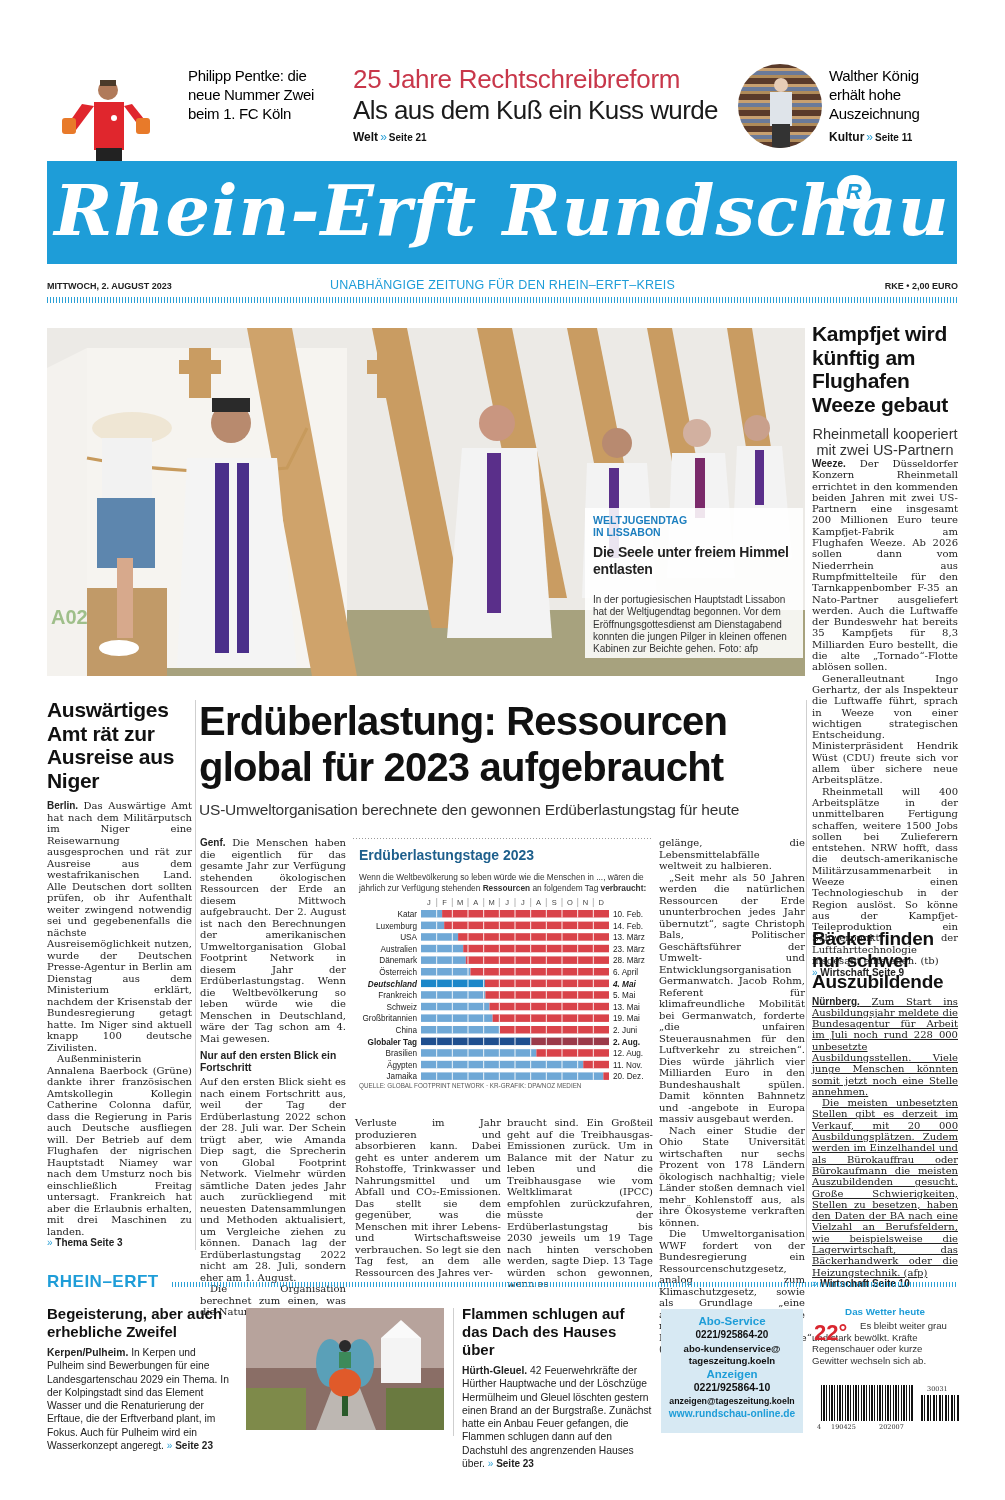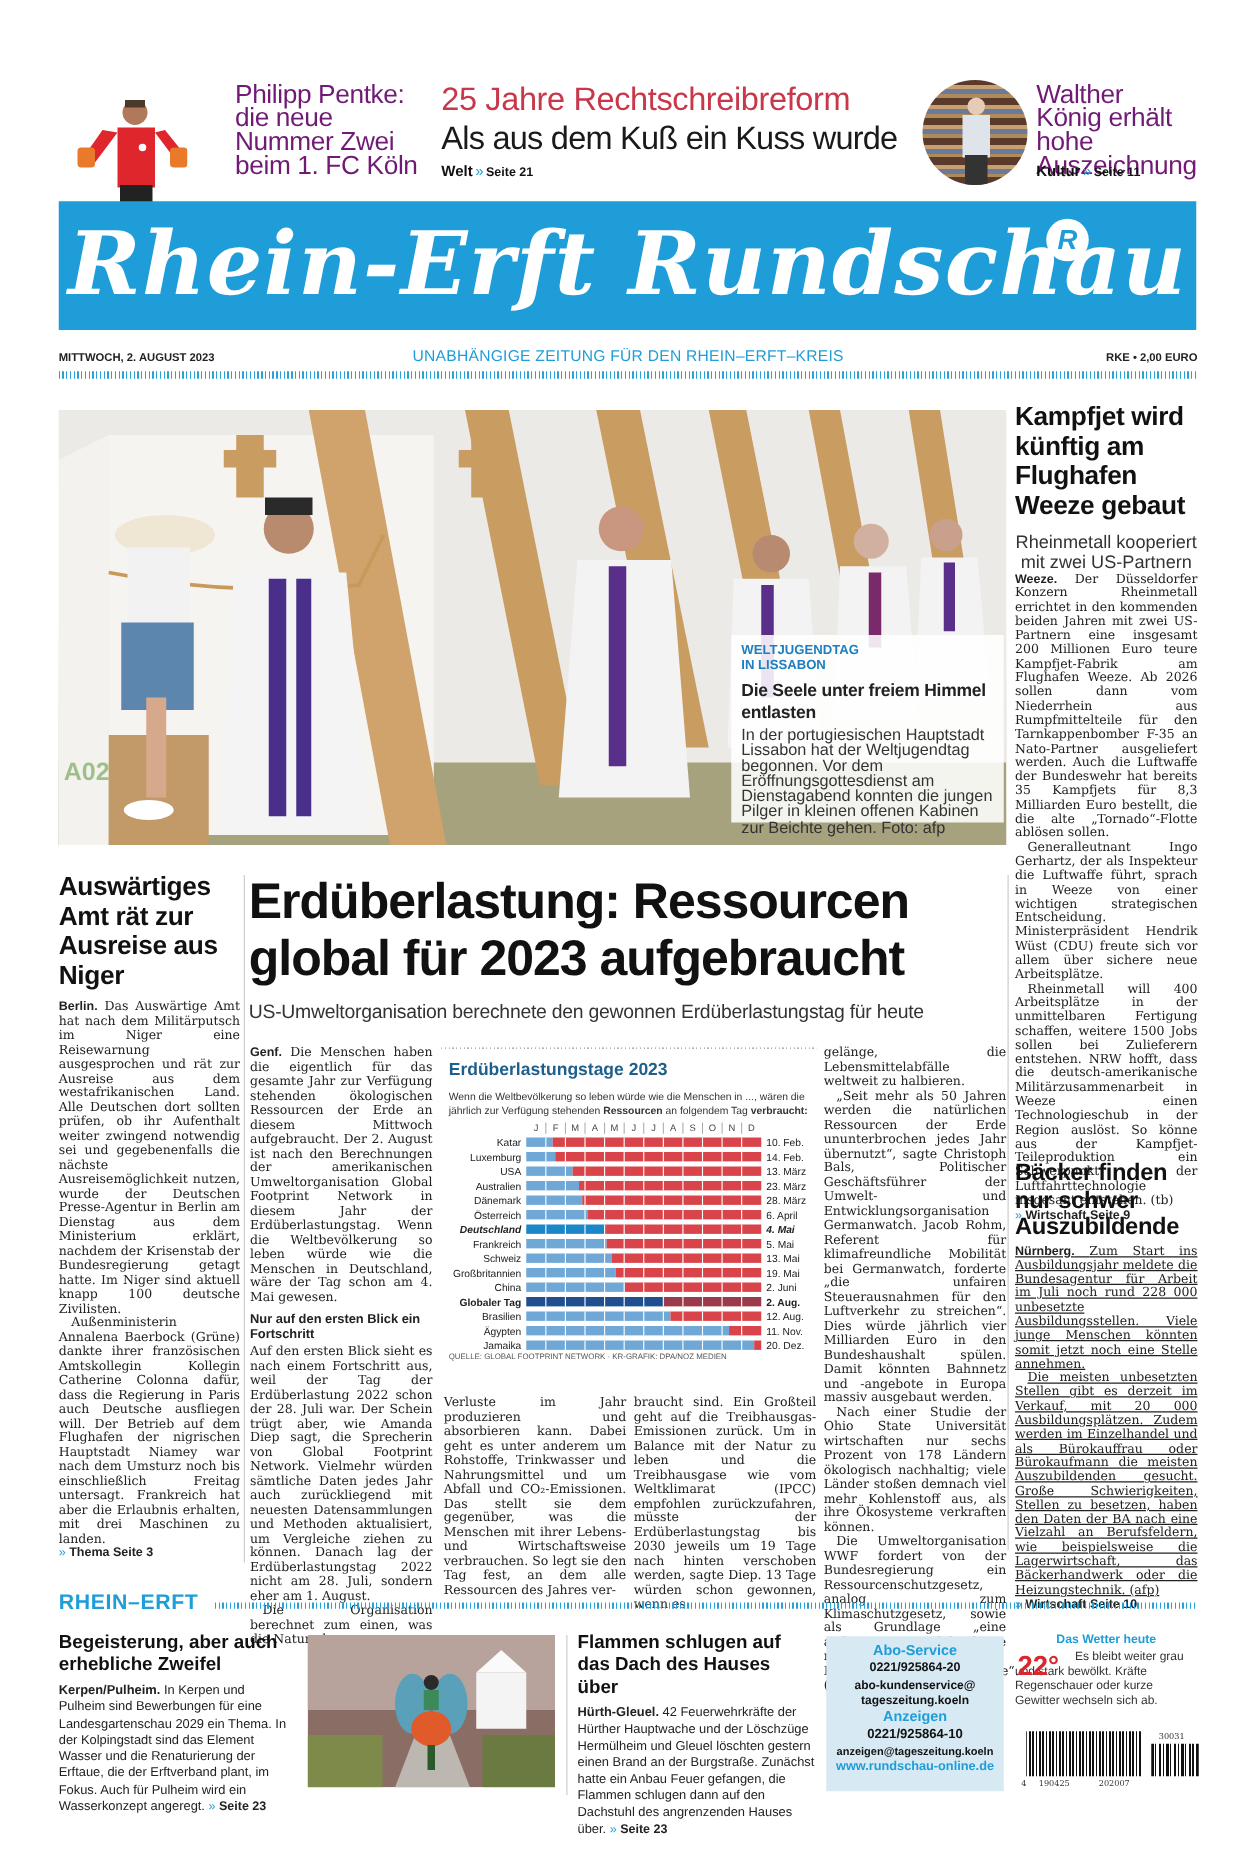--- a/index.html
+++ b/index.html
@@ -1,20 +1,20 @@
 <!DOCTYPE html>
 <html><head>
 <meta charset="utf-8">
 <style>
   * { box-sizing: border-box; margin: 0; padding: 0; }
   body { width: 1005px; height: 1500px; background: #fff; font-family: "DejaVu Serif", serif; color: #1a1a1a; position: relative; overflow: hidden; }
   .abs { position: absolute; }
   .sans { font-family: "Liberation Sans", sans-serif; }
   .serif { font-family: "DejaVu Serif", serif; }
-  .teaser-title { font-family: "Liberation Sans", sans-serif; font-weight: 300; font-size: 21px; line-height: 19px; color: #701a75; letter-spacing: -0.3px; }
+  .teaser-title { font-family: "Liberation Sans", sans-serif; font-weight: 300; font-size: 15px; line-height: 19px; color: #000000; letter-spacing: -0.3px; }
   .teaser-ref { font-family: "Liberation Sans", sans-serif; font-size: 12px; color: #111; }
   .teaser-ref b { font-weight: bold; }
   .teaser-ref .arr { color: #2aa0d6; margin: 0 2px; }
   .teaser-ref .pg { font-size: 10px; font-weight: bold; }
   .masthead { left: 47px; top: 161px; width: 910px; height: 103px; background: #1e9dd8; }
   .mast-title { position: absolute; left: 0; right: 0; top: 8px; text-align: center; font-family: "DejaVu Serif", serif; font-weight: bold; font-style: italic; font-size: 70px; color: #fff; letter-spacing: 1px; }
   .mast-reg { position: absolute; right: 86px; top: 14px; width: 34px; height: 34px; border-radius: 50%; background: #fff; color: #1e9dd8; font: bold italic 22px "Liberation Sans", sans-serif; text-align: center; line-height: 34px; }
   .dotline { height: 6px; background-image: repeating-linear-gradient(90deg, #2aa0d6 0 1px, transparent 1px 3px); }
   .body-text { font-family: "DejaVu Serif", serif; font-size: 10.2px; line-height: 11.6px; text-align: justify; color: #222; hyphens: auto; }
   .body-text b { font-family: "Liberation Sans", sans-serif; font-weight: bold; }
@@ -120,21 +120,21 @@
     <path d="M690,118 L735,118 L745,230 L685,230 Z" fill="#f3f3f3"></path>
     <rect x="708" y="122" width="9" height="55" fill="#5a2f8a"></rect>
     <text x="4" y="296" font-family="Liberation Sans, sans-serif" font-weight="bold" font-size="20" fill="#9fbf8a">A02</text>
   </svg>
   <div class="abs" style="left:538px;top:180px;width:218px;height:150px;background:rgba(255,255,255,0.88);padding:6px 8px;">
     <div class="sans" style="font-size:10.5px;font-weight:bold;color:#1d7fbf;line-height:12px;">
       <div>WELTJUGENDTAG</div>
       <div>IN LISSABON</div>
     </div>
     <div class="sans" style="margin-top:6px;font-size:14px;font-weight:bold;line-height:17px;color:#222;letter-spacing:-0.2px;">Die Seele unter freiem Himmel entlasten</div>
-    <div class="sans" style="margin-top:4px;font-size:13px;line-height:12.3px;color:#333;">In der portugiesischen Hauptstadt Lissabon hat der Weltjugendtag begonnen. Vor dem Eröffnungsgottesdienst am Dienstagabend konnten die jungen Pilger in kleinen offenen Kabinen zur Beichte gehen. Foto: afp</div>
+    <div class="sans" style="margin-top:16px;font-size:10px;line-height:12.3px;color:#333;">In der portugiesischen Hauptstadt Lissabon hat der Weltjugendtag begonnen. Vor dem Eröffnungsgottesdienst am Dienstagabend konnten die jungen Pilger in kleinen offenen Kabinen zur Beichte gehen. Foto: afp</div>
   </div>
 </div>
 
 <div class="abs" style="left:812px;top:322px;width:146px;">
   <div class="h-side" style="font-size:21px;line-height:23.5px;">Kampfjet wird künftig am Flughafen Weeze gebaut</div>
   <div class="sub-side" style="margin-top:10px;text-align:center;">Rheinmetall kooperiert mit zwei US-Partnern</div>
   <div class="body-text" style="font-size:10px;line-height:11.3px;">
     <p><b>Weeze.</b> <span>Der Düsseldorfer Konzern Rheinmetall errichtet in den kommenden beiden Jahren mit zwei US-Partnern eine insgesamt 200 Millionen Euro teure Kampfjet-Fabrik am Flughafen Weeze. Ab 2026 sollen dann vom Niederrhein aus Rumpfmittelteile für den Tarnkappenbomber F-35 an Nato-Partner ausgeliefert werden. Auch die Luftwaffe der Bundeswehr hat bereits 35 Kampfjets für 8,3 Milliarden Euro bestellt, die die alte „Tornado“-Flotte ablösen sollen.</span></p>
     <p>Generalleutnant Ingo Gerhartz, der als Inspekteur die Luftwaffe führt, sprach in Weeze von einer wichtigen strategischen Entscheidung. Ministerpräsident Hendrik Wüst (CDU) freute sich vor allem über sichere neue Arbeitsplätze.</p>
     <p>Rheinmetall will 400 Arbeitsplätze in der unmittelbaren Fertigung schaffen, weitere 1500 Jobs sollen bei Zulieferern entstehen. NRW hofft, dass die deutsch-amerikanische Militärzusammenarbeit in Weeze einen Technologieschub in der Region auslöst. So könne aus der Kampfjet-Teileproduktion ein Schwerpunkt der Luftfahrttechnologie insgesant entstehen. (tb)</p>

